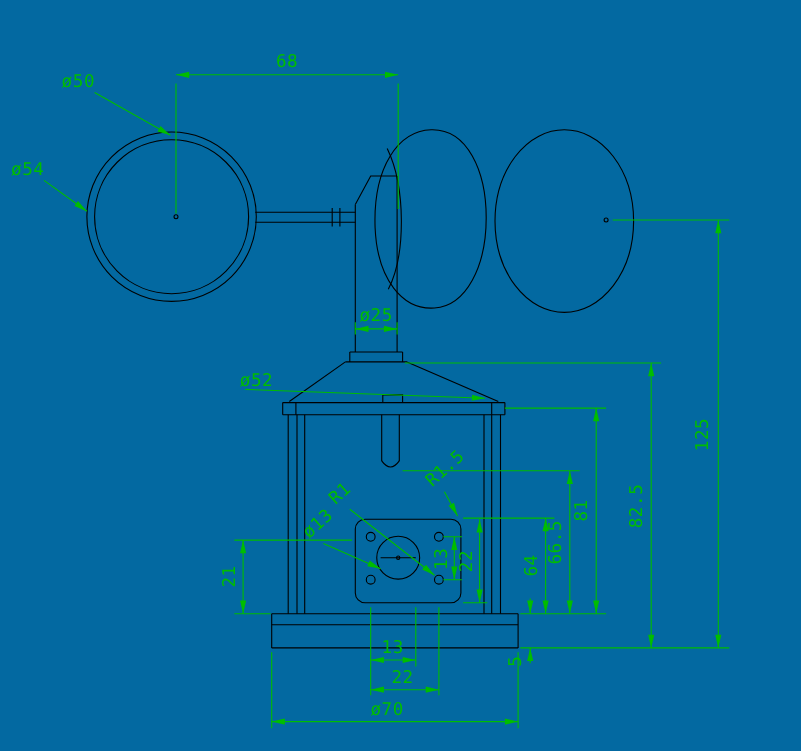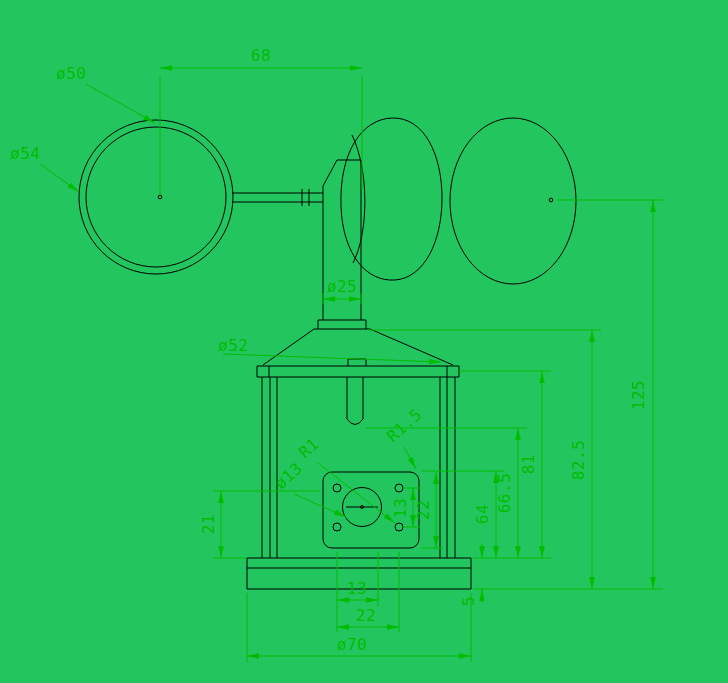--- a/index.html
+++ b/index.html
@@ -1,16 +1,16 @@
 <!DOCTYPE html>
 <html><head>
 <meta charset="utf-8">
 <style>
   html,body{margin:0;padding:0;background:#ffffff;}
-  .stage{width:728px;height:683px;position:relative;background:#22c55e;}
+  .stage{width:728px;height:683px;position:relative;background:#0369a1;}
   svg{display:block;}
   .k line,.k path,.k polyline,.k rect{stroke:#000000;stroke-width:1;fill:none;}
   .k circle,.k ellipse{stroke:#000000;stroke-width:1;fill:none;}
   .fillw{fill:#ffffff;}
   .dotk{fill:#000000;stroke:none;}
   .g line,.g path{stroke:#00bd00;stroke-width:1;fill:none;}
   .dim-text{fill:#00bd00;stroke:none;font-family:"DejaVu Sans Mono",monospace;font-size:16px;letter-spacing:0.5px;}
 </style>
 </head>
 <body>

